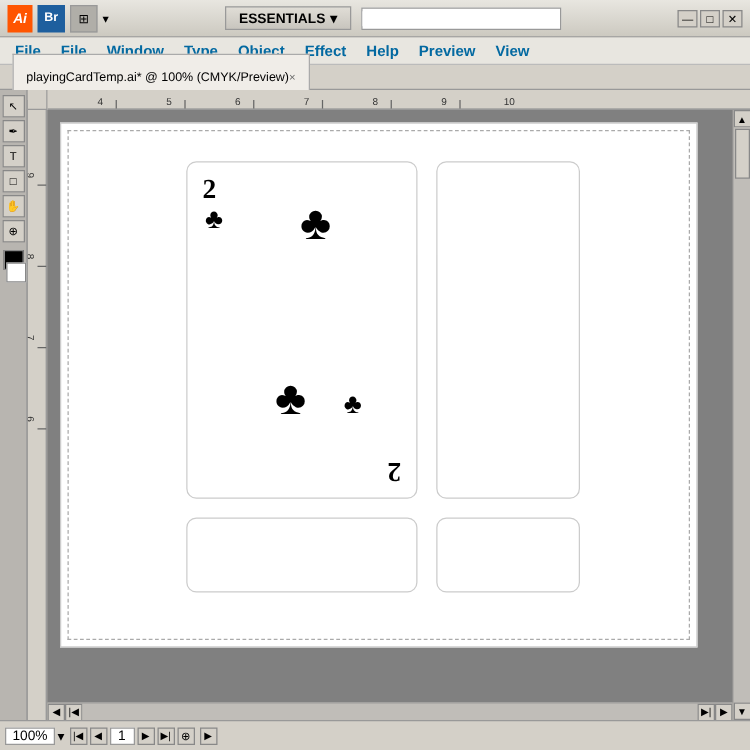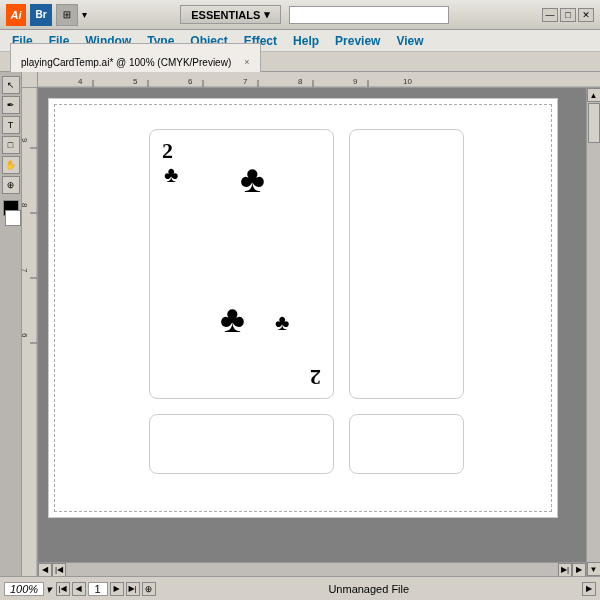--- a/index.html
+++ b/index.html
@@ -106,21 +106,21 @@
       align-items: center;
       border-bottom: 1px solid #999;
       padding-left: 10px;
     }
     .tab {
       background: #f0ede8;
       border: 1px solid #aaa;
       border-bottom: none;
       padding: 2px 10px;
       font-size: 10px;
-      display: flex; align-items: center; gap: 13px;
+      display: flex; align-items: center; gap: 0;
       cursor: pointer;
       height: 37px;
     }
     .tab-close {
       font-size: 9px;
       color: #666;
       cursor: pointer;
     }
 
     
@@ -361,21 +361,21 @@
       height: 24px;
       background: #d4d0c8;
       border-top: 1px solid #999;
       display: flex;
       align-items: center;
       padding: 0 4px;
       gap: 4px;
       font-size: 11px;
     }
     .status-zoom {
-      display: flex; align-items: flex-end; gap: 2px; font-style: italic;
+      display: flex; align-items: flex-end; gap: 2px;
     }
     .status-zoom-val {
       background: white;
       border: 1px solid #999;
       padding: 0 4px;
       font-size: 11px;
       width: 40px;
       text-align: center;
     }
     .page-nav {
@@ -565,15 +565,14 @@
     <span style="cursor:pointer;">▾</span>
   </div>
   <div class="page-nav">
     <div class="nav-btn">|◀</div>
     <div class="nav-btn">◀</div>
     <div class="page-num">1</div>
     <div class="nav-btn">▶</div>
     <div class="nav-btn">▶|</div>
     <div class="nav-btn" style="font-size:9px;">⊕</div>
   </div>
-  <div class="status-file">Unmanaged File</div>
   <div class="status-arrow">▶</div>
 </div>
 
 </body></html>

